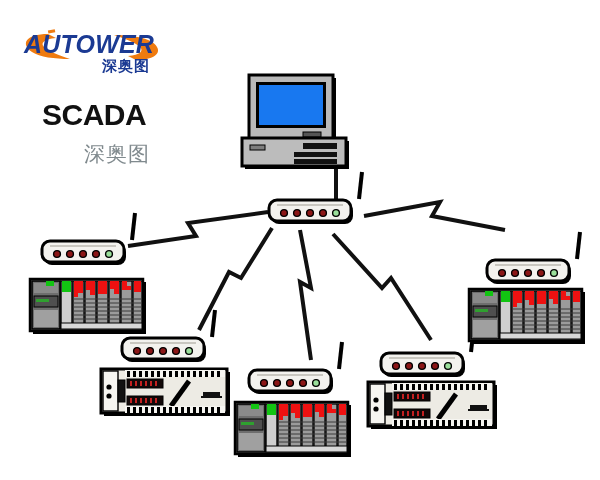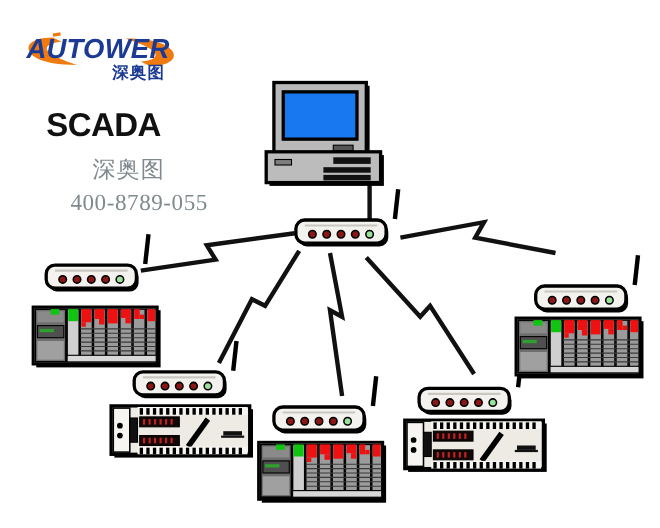--- a/index.html
+++ b/index.html
@@ -288,16 +288,15 @@
         <rect x="30" y="8" width="7" height="3" fill="#ef7b10" transform="rotate(-10 33 9)"></rect>
 
         <text x="84" y="49" font-family="'Liberation Serif',serif" font-size="15" font-weight="bold" fill="#1b3a93" letter-spacing="1">深奥图</text>
       </svg>
     </div>
 
     <div id="scada-title">SCADA</div>
 
     <div id="brand-cn">深奥图</div>
 
-    <div id="brand-phone">400-8789-055</div>
   </div>
 
 </div>
 
 </body></html>

